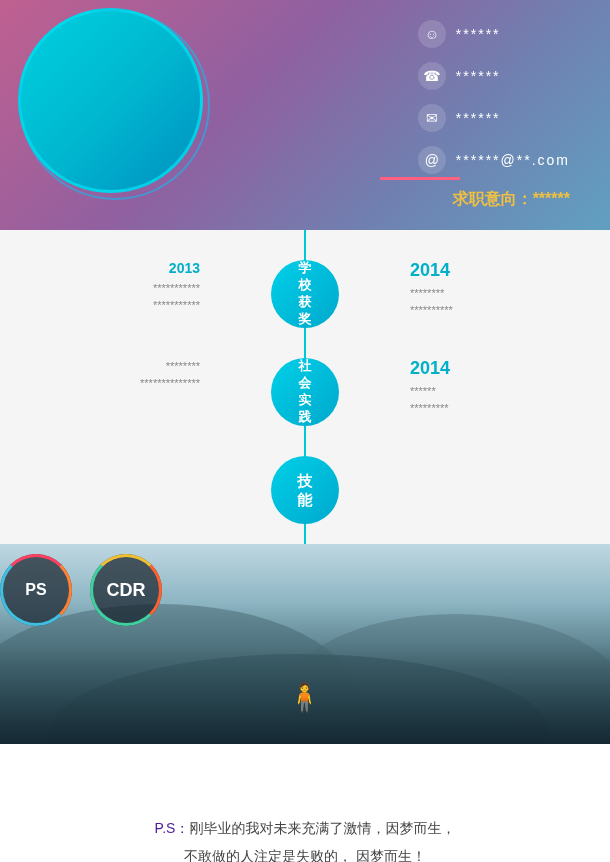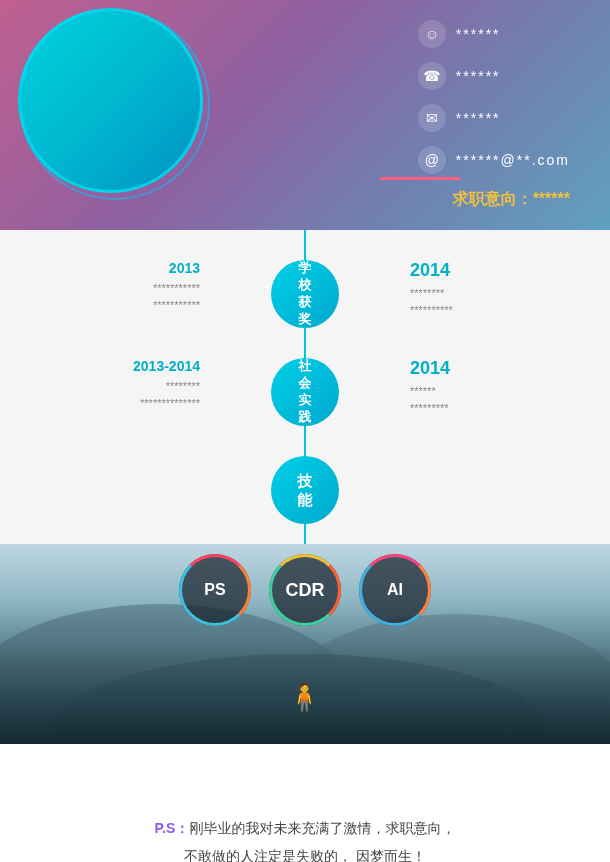--- a/index.html
+++ b/index.html
@@ -310,22 +310,21 @@
       padding: 20px 30px 20px 30px;
       min-height: 80px;
     }
     .bottom-text {
       color: #444;
       font-size: 14px;
       line-height: 2;
       text-align: center;
     }
     .bottom-text .ps-label {
-      color: #8b5cf6;
-      font-weight: bold;
+      color: #4c1d95;
     }
     .skills-badges-wrap {
       position: absolute;
       top: 10px;
       left: 0; right: 0;
       display: flex;
       justify-content: center;
       gap: 18px;
     }
   </style>
@@ -379,21 +378,20 @@
     </div>
     <div class="tl-right">
       <div class="tl-year-right">2014</div>
       <div class="tl-detail">********</div>
       <div class="tl-detail">**********</div>
     </div>
   </div>
 
   <div class="timeline-row">
     <div class="tl-left">
-      <div class="tl-year">2013-2014</div>
       <div class="tl-detail">********</div>
       <div class="tl-detail">**************</div>
     </div>
     <div class="tl-center">
       <div class="tl-bubble">
         社<br>会<br>实<br>践
       </div>
     </div>
     <div class="tl-right">
       <div class="tl-year-right">2014</div>
@@ -421,38 +419,34 @@
         rgba(180,210,220,0.5) 0%,
         rgba(120,160,170,0.4) 25%,
         rgba(80,120,130,0.5) 50%,
         rgba(40,70,80,0.8) 75%,
         rgba(20,40,50,1) 100%
       );"></div>
 
     <div class="figure">🧍</div>
   </div>
 
-  <div class="skills-badges-wrap" style="position:absolute; bottom:-45px; left:0; right:0; display:flex; justify-content:center; gap:18px; z-index:10;">
+  <div class="skills-badges-wrap" style="position:absolute; bottom:-45px; left:0; right:0; display:flex; justify-content:flex-start; gap:18px; z-index:10;">
     <div class="skill-badge">
       <div class="skill-ring ring-ps"></div>
       <span>PS</span>
     </div>
     <div class="skill-badge">
       <div class="skill-ring ring-cdr"></div>
       <span style="font-size:18px;">CDR</span>
     </div>
-    <div class="skill-badge">
-      <div class="skill-ring ring-ai"></div>
-      <span>AI</span>
-    </div>
   </div>
 </div>
 
 <div style="height:50px; background:white;"></div>
 
 <div class="bottom-section">
   <div class="bottom-text">
     <div>
-      <span class="ps-label">P.S：</span><span id="footer-line1-span">刚毕业的我对未来充满了激情，求职意向，</span>
+      <span class="ps-label">P.S：</span><span id="footer-line1-span">刚毕业的我对未来充满了激情，因梦而生，</span>
     </div>
     <div>不敢做的人注定是失败的，  因梦而生！</div>
   </div>
 </div>
 
 </body></html>

